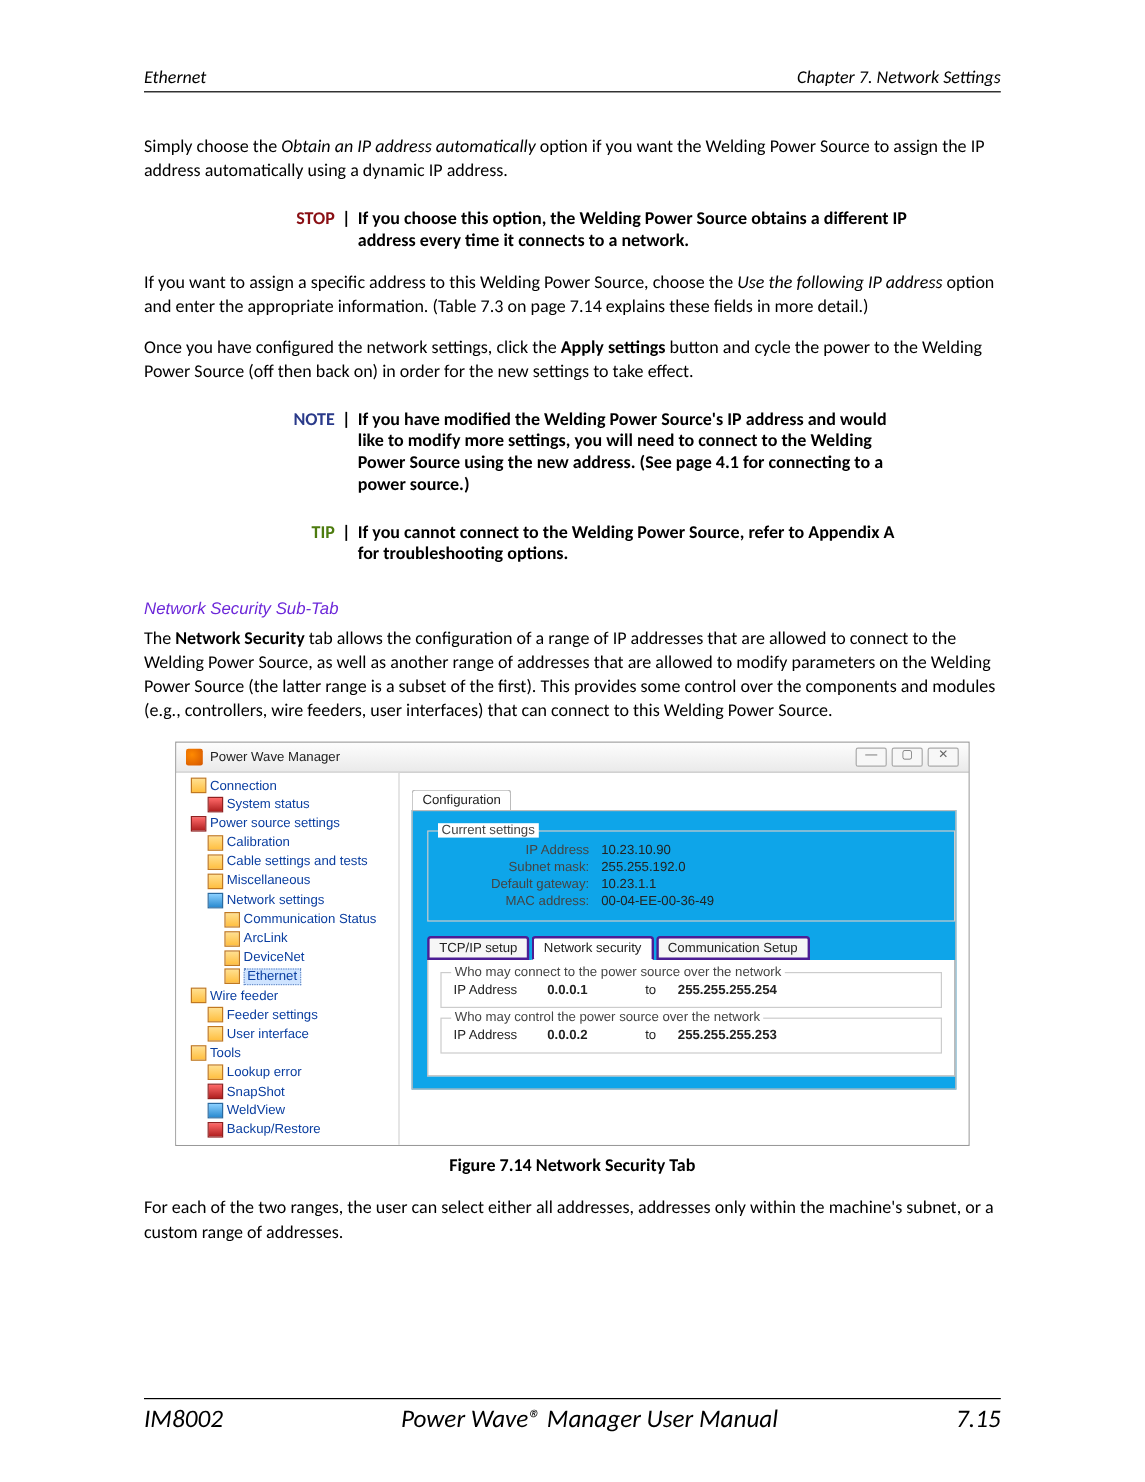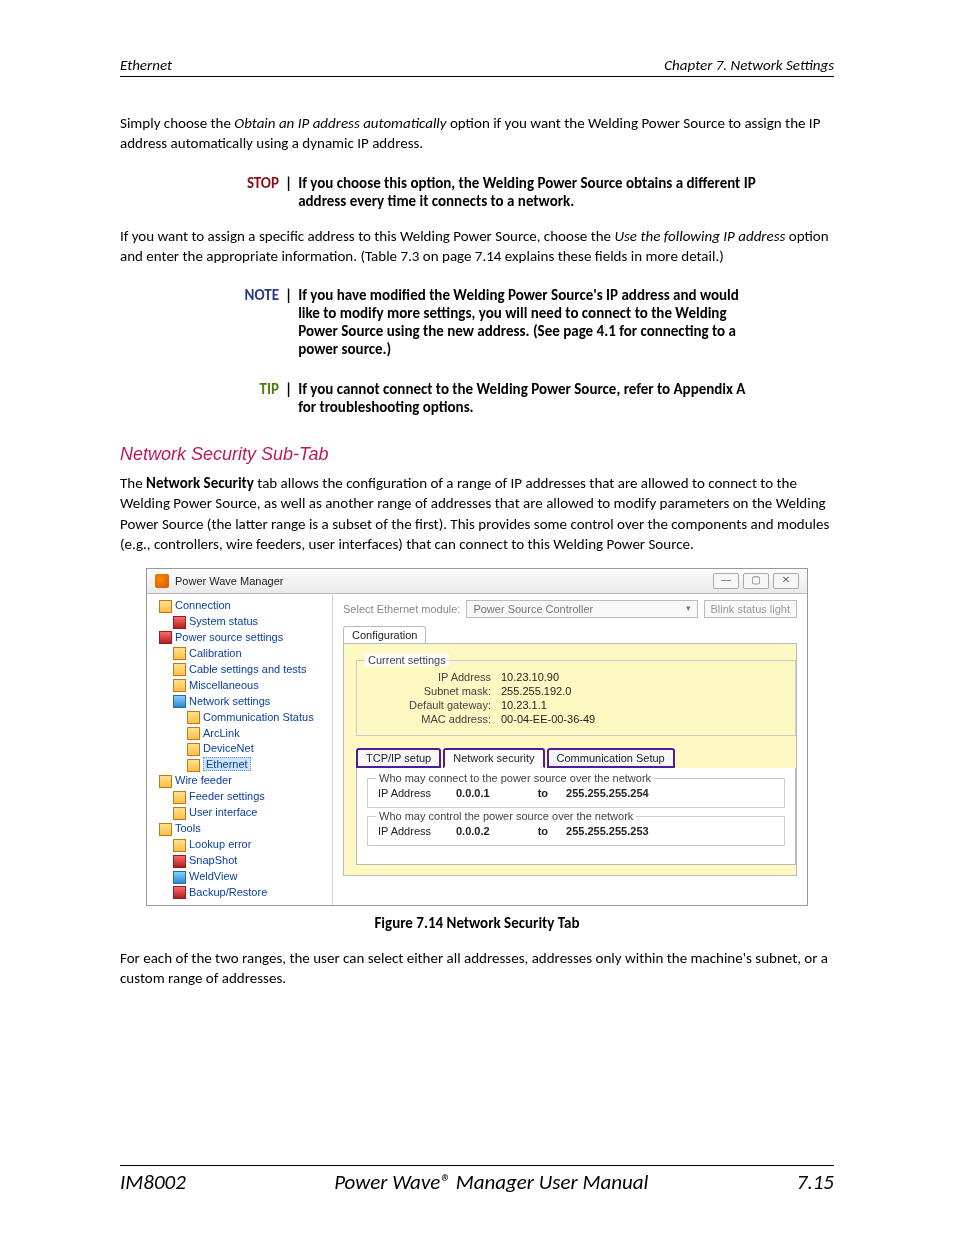--- a/index.html
+++ b/index.html
@@ -43,22 +43,22 @@
   .callout.note .callout-label { color: #2a3a8a; }
   .callout.tip  .callout-label { color: #4d7c0f; }
   .callout-pipe { padding: 0 6px; font-weight: bold; }
   .callout-text { font-weight: bold; flex: 1; }
   .callout .bar.right { margin-left: auto; }
 
   h2.sub {
     font-family: Arial, sans-serif;
     font-style: italic;
     font-weight: normal;
-    color: #be185d;
-    font-size: 18px;
+    color: #6d28d9;
+    font-size: 14px;
     margin: 22px 0 8px 0;
   }
 
   
   .shot {
     width: 660px;
     margin: 10px auto 8px auto;
     border: 1px solid #999;
     background: #f4f4f4;
     font-family: Tahoma, "Segoe UI", sans-serif;
@@ -97,35 +97,35 @@
   .row-top { display:flex; align-items:center; gap:6px; color:#888; }
   .combo { flex:1; border:1px solid #bbb; background:#f8f8f8; color:#777;
     padding:2px 6px; display:flex; justify-content:space-between; }
   .combo .dd { font-size:9px; }
   .btn-ghost { border:1px solid #bbb; background:#f8f8f8; color:#999; padding:2px 6px; }
   .tabs { margin-top:8px; }
   .tabbar { display:flex; gap:2px; }
   .tab { border:1px solid #bbb; border-bottom:none; background:#f6f6f6; padding:2px 8px;
     border-radius:3px 3px 0 0; }
   .tab.active { background:#fff; font-weight:normal; }
-  .tabpane { border:1px solid #bbb; padding:8px 0 10px 12px; background:#fef9c3; }
+  .tabpane { border:1px solid #bbb; padding:8px 0 10px 12px; background:#0ea5e9; }
   .grpbox { border:1px solid #ccc; padding:8px 10px 8px 10px; position:relative; margin-top:8px; }
   .grpbox .legend { position:absolute; top:-7px; left:8px; background:#fff; padding:0 3px; color:#444; font-size:11px; }
   .kv { display:flex; margin:2px 0 2px 24px; }
   .kv .k { width:100px; color:#444; text-align:right; padding-right:10px; }
   .subtabs { display:flex; gap:2px; margin-top:12px; }
   .subtab { border:2px solid #4c1d95; padding:2px 8px; border-radius:3px 3px 0 0; background:#f6f6f6; }
   .subtab.active { background:#fff; border-bottom:1px solid #fff; z-index:2; }
   .netbox { border:1px solid #bbb; border-top:none; padding:10px 10px; background:#fff; }
   .rangebox { border:1px solid #ccc; padding:8px 10px; position:relative; margin-bottom:8px; }
   .rangebox .legend { position:absolute; top:-7px; left:8px; background:#fff; padding:0 3px; color:#444; font-size:11px; }
   .rangerow { display:flex; align-items:center; gap:8px; }
   .rangerow .lbl { width:70px; }
   .rangerow .val { font-weight:bold; }
-  .rangerow .to { margin: 0 10px 0 40px; font-weight: bold; }
+  .rangerow .to { margin: 0 10px 0 40px; }
 
   .fig-caption { text-align:center; font-weight:bold; margin: 8px 0 16px 0; }
 
   .ftr {
     position:absolute; left:120px; right:120px; bottom:40px;
     border-top:1px solid #000; padding-top:3px;
     display:flex; justify-content:space-between; font-style:italic; font-size:21px;
   }
 </style>
 </head>
@@ -144,20 +144,21 @@
   <div class="callout-inner">
     <span class="callout-label">STOP</span>
     <span class="callout-pipe">|</span>
     <span class="callout-text">If you choose this option, the Welding Power Source obtains a different IP address every time it connects to a network.</span>
   </div>
   <div class="bar right"></div>
 </div>
 
 <p><span>If you want to assign a specific address to this Welding Power Source, choose the </span><em>Use the following IP address</em><span> option and enter the appropriate information.  (Table 7.3 on page 7.14 explains these fields in more detail.)</span></p>
 
+<p><span>Once you have configured the network settings, click the </span><strong>Apply settings</strong><span> button and cycle the power to the Welding Power Source (off then back on) in order for the new settings to take effect.</span></p>
 
 <div class="callout note">
   <div class="bar"></div>
   <div class="callout-inner">
     <span class="callout-label">NOTE</span>
     <span class="callout-pipe">|</span>
     <span class="callout-text">If you have modified the Welding Power Source's IP address and would like to modify more settings, you will need to connect to the Welding Power Source using the new address.  (See page 4.1 for connecting to a power source.)</span>
   </div>
   <div class="bar right"></div>
 </div>
@@ -202,28 +203,20 @@
           <div class="item lvl1"><span class="ico "></span><span>Wire feeder</span></div>
           <div class="item lvl2"><span class="ico "></span><span>Feeder settings</span></div>
           <div class="item lvl2"><span class="ico "></span><span>User interface</span></div>
           <div class="item lvl1"><span class="ico "></span><span>Tools</span></div>
           <div class="item lvl2"><span class="ico "></span><span>Lookup error</span></div>
           <div class="item lvl2"><span class="ico red"></span><span>SnapShot</span></div>
           <div class="item lvl2"><span class="ico net"></span><span>WeldView</span></div>
           <div class="item lvl2"><span class="ico red"></span><span>Backup/Restore</span></div>
         </div>
     <div class="main">
-      <div class="row-top">
-        <span>Select Ethernet module:</span>
-        <span class="combo">
-          <span>Power Source Controller</span>
-              <span class="dd">▾</span>
-        </span>
-        <span class="btn-ghost">Blink status light</span>
-      </div>
       <div class="tabs">
         <div class="tabbar">
               <div class="tab active">Configuration</div>
             </div>
         <div class="tabpane">
           <div class="grpbox">
             <span class="legend">Current settings</span>
             <div class="kv">
                   <span class="k">IP Address</span>
                   <span>10.23.10.90</span>

